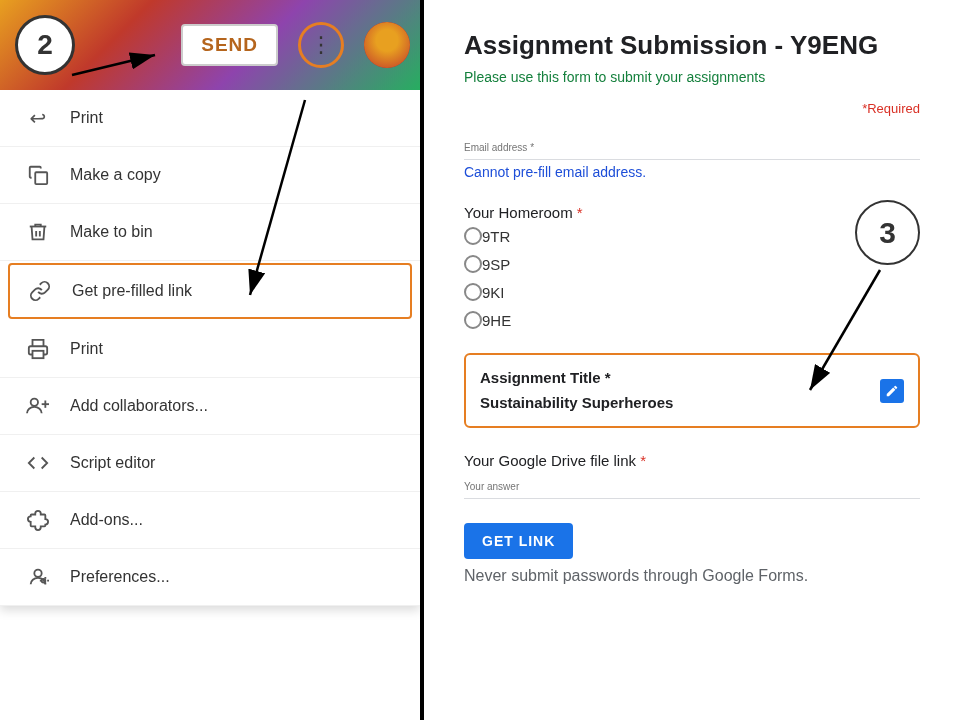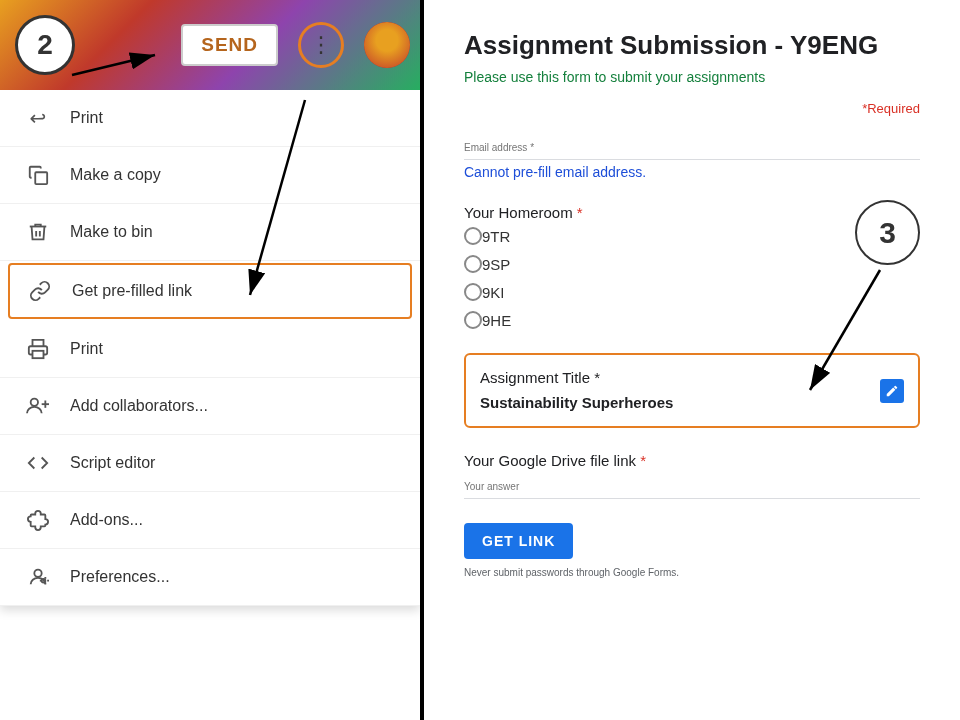--- a/index.html
+++ b/index.html
@@ -223,21 +223,21 @@
     .assignment-title-box {
       border: 2.5px solid #e67e22;
       border-radius: 6px;
       padding: 14px 14px;
       margin-bottom: 24px;
       position: relative;
     }
 
     .assignment-title-label {
       font-size: 15px;
-      font-weight: normal;
+      font-weight: bold;
       color: #202124;
       margin-bottom: 8px;
     }
 
     .assignment-title-value {
       font-size: 15px;
       font-weight: bold;
       color: #202124;
     }
 
@@ -283,21 +283,21 @@
       padding: 10px 18px;
       font-size: 14px;
       font-weight: bold;
       letter-spacing: 1px;
       cursor: pointer;
       text-transform: uppercase;
       margin-bottom: 8px;
     }
 
     .never-submit-note {
-      font-size: 10px;
+      font-size: 16px;
       color: #5f6368;
     }
 
     
     .left-arrows-svg {
       position: absolute;
       top: 0;
       left: 0;
       width: 420px;
       height: 720px;

